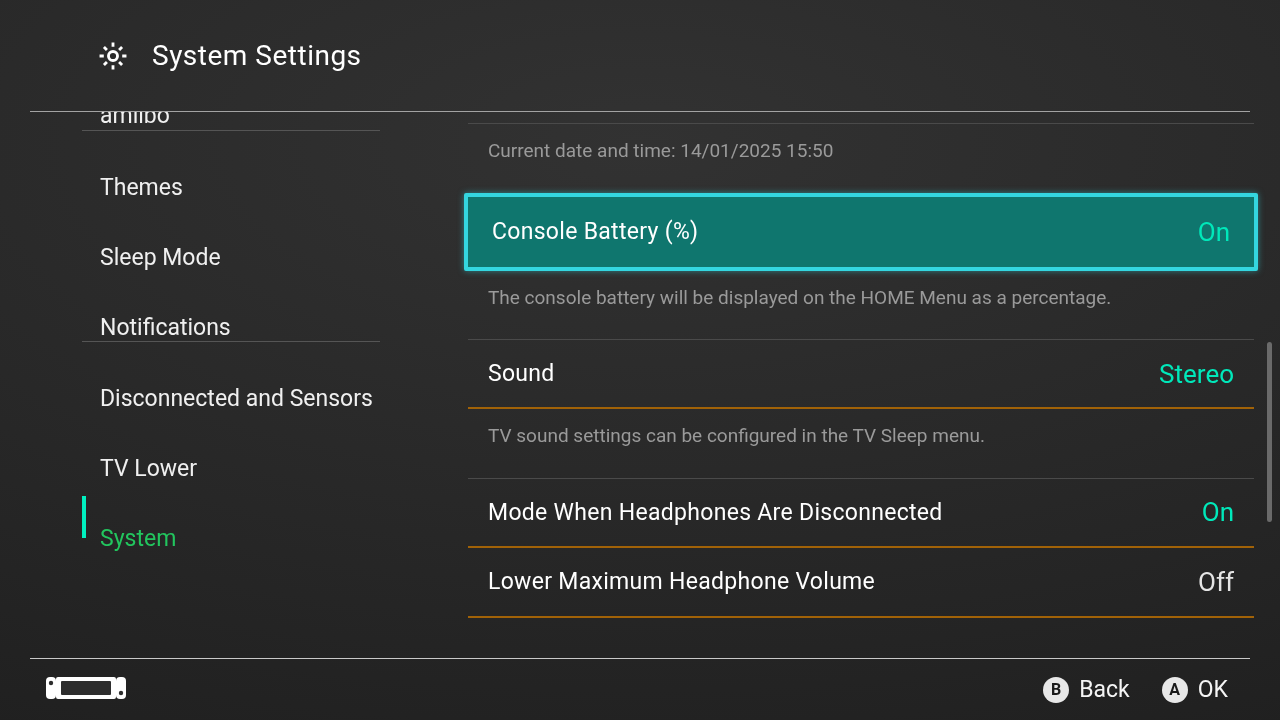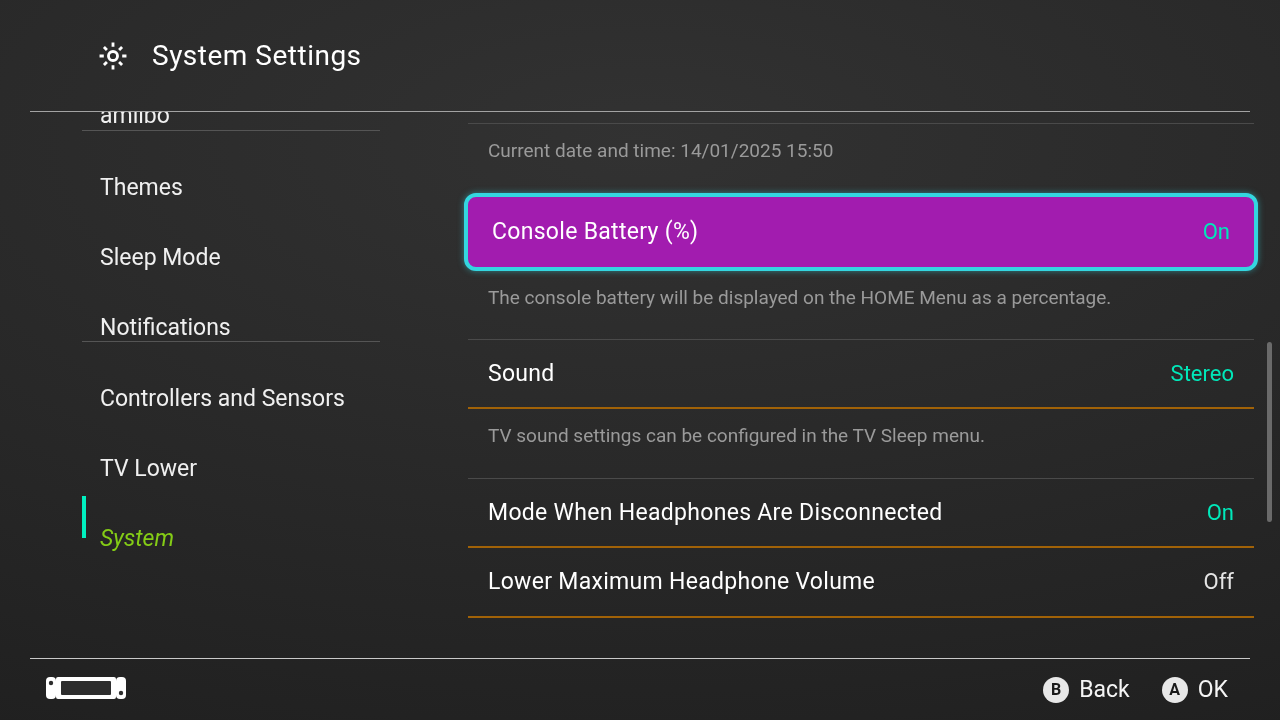--- a/index.html
+++ b/index.html
@@ -55,21 +55,21 @@
     height: 70px;
     display: flex;
     align-items: flex-end;
     padding-left: 100px;
     font-size: 23px;
     color: #f0f0f0;
     position: relative;
     cursor: pointer;
   }
   .sidebar-item.cutoff { height: 30px; align-items: center; padding-top: 0; margin-top: -12px;}
-  .sidebar-item.active { color: #84cc16; font-style: italic; }
+  .sidebar-item.active { color: #22c55e; }
   .sidebar-item.active::before {
     content: "";
     position: absolute;
     left: 82px; top: 14px; bottom: 14px;
     width: 4px;
     background: #00f0c0;
   }
   .sidebar-divider {
     height: 1px;
     background: #555;
@@ -89,29 +89,29 @@
     align-items: center;
     justify-content: space-between;
     padding: 0 20px 0 20px;
     border-bottom: 2px solid #a16207;
     font-size: 23px;
     cursor: pointer;
   }
   .setting-row.cutoff-top { height: 12px; border-bottom: 1px solid #4a4a4a; }
   .setting-row.highlighted {
     border: 4px solid #34d6e0;
-    border-radius: 12px;
-    background: #a21caf;
+    border-radius: 2px;
+    background: #0f766e;
     height: 78px;
     box-shadow: 0 0 6px rgba(52,214,224,0.5);
     margin-left: -4px; margin-right: -4px;
     padding-left: 24px; padding-right: 24px;
   }
   .setting-label { color: #ffffff; letter-spacing: 0.3px; }
-  .setting-value { font-size: 22px; }
+  .setting-value { font-size: 26px; }
   .val-on { color: #00e8ba; }
   .val-off { color: #e5e5e5; }
   .setting-desc {
     color: #9a9a9a;
     font-size: 19px;
     padding: 14px 20px 28px 20px;
     line-height: 1.4;
   }
 
   
@@ -171,21 +171,21 @@
         <span>Themes</span>
       </div>
       <div class="sidebar-item">
         <span>Sleep Mode</span>
       </div>
       <div class="sidebar-item">
         <span>Notifications</span>
       </div>
       <div class="sidebar-divider"></div>
       <div class="sidebar-item">
-        <span>Controllers and Sensors</span>
+        <span>Disconnected and Sensors</span>
       </div>
       <div class="sidebar-item">
         <span>TV Lower</span>
       </div>
       <div class="sidebar-item active">
         <span>System</span>
       </div>
     </div>
   </nav>
 

